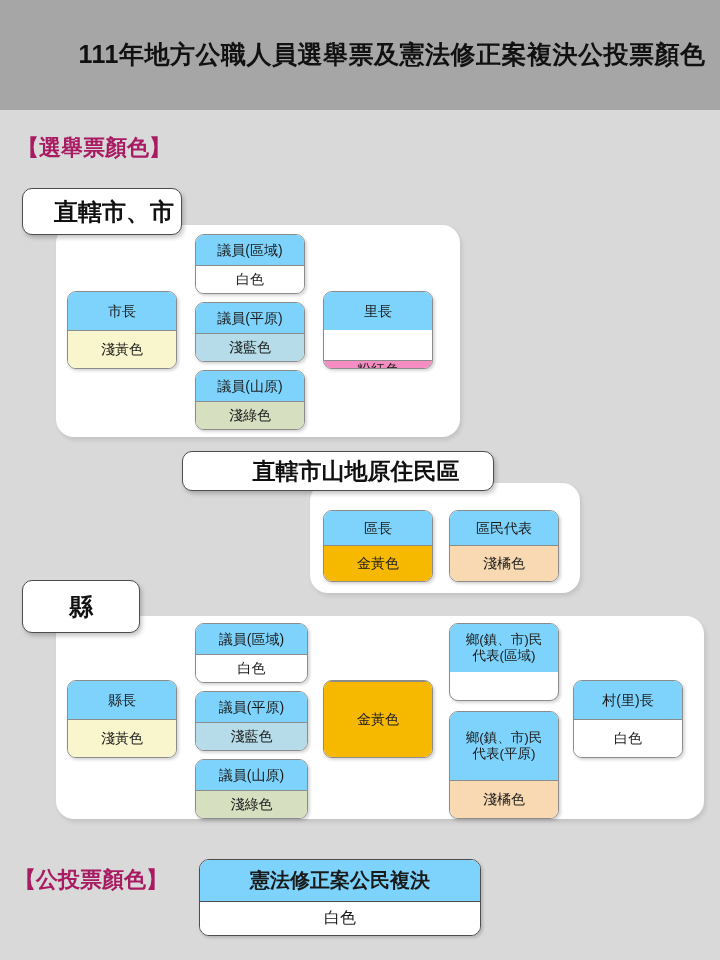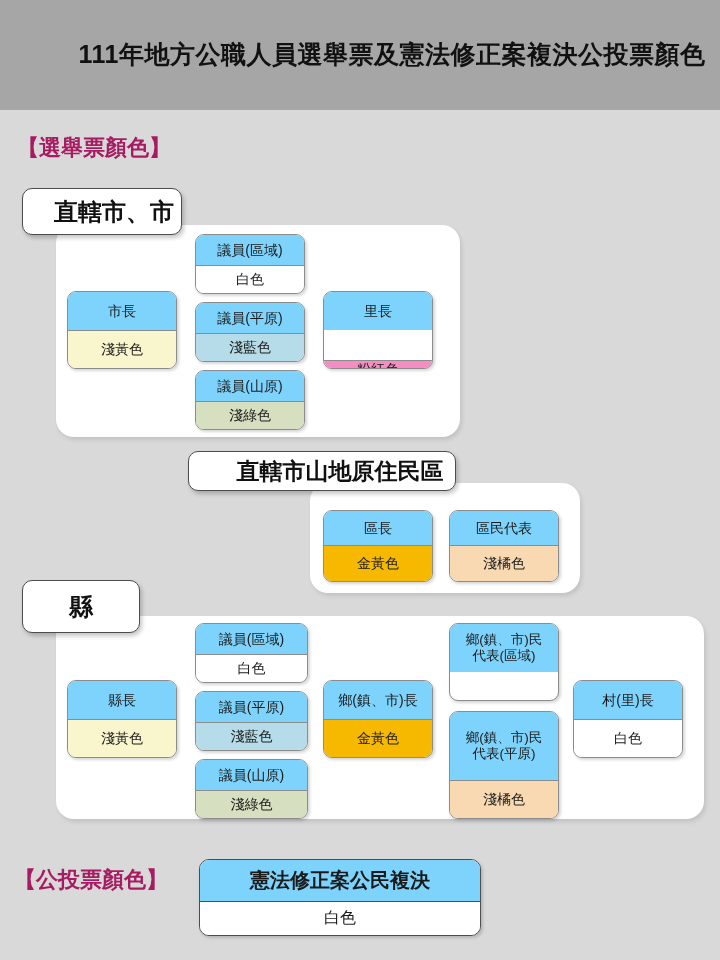--- a/index.html
+++ b/index.html
@@ -130,21 +130,21 @@
   <div class="c-swatch" style="background:#D6DFC0;">淺綠色</div>
 </div>
 
 <div class="card" style="left:323px; top:291px; width:110px; height:78px;">
   <div class="c-title" style="height:38px;">里長</div>
   <div class="c-swatch" style="background:#F68DC2;margin-top:30px;">粉紅色</div>
 </div>
 
 <div class="panel" style="left:310px; top:483px; width:270px; height:110px;"></div>
 
-<div class="tag" style="left:188px; top:451px; width:268px; height:40px; font-size:23px;padding-left:36px;">
+<div class="tag" style="left:182px; top:451px; width:312px; height:40px; font-size:23px;padding-left:36px;">
   <span>直轄市山地原住民區</span>
 </div>
 
 <div class="card" style="left:323px; top:510px; width:110px; height:72px;">
   <div class="c-title" style="height:34px;">區長</div>
   <div class="c-swatch" style="background:#F6B900;">金黃色</div>
 </div>
 
 <div class="card" style="left:449px; top:510px; width:110px; height:72px;">
   <div class="c-title" style="height:34px;">區民代表</div>
@@ -171,21 +171,20 @@
   <div class="c-title" style="height:30px;">議員(平原)</div>
   <div class="c-swatch" style="background:#B5DCE8;">淺藍色</div>
 </div>
 
 <div class="card" style="left:195px; top:759px; width:113px; height:60px;">
   <div class="c-title" style="height:30px;">議員(山原)</div>
   <div class="c-swatch" style="background:#D6DFC0;">淺綠色</div>
 </div>
 
 <div class="card" style="left:323px; top:680px; width:110px; height:78px;">
-  <div class="c-title" style="height:38px;">鄉(鎮、市)長</div>
   <div class="c-swatch" style="background:#F6B900;">金黃色</div>
 </div>
 
 <div class="card two-line" style="left:449px; top:623px; width:110px; height:78px;">
   <div class="c-title" style="height:48px; white-space:pre-line;">鄉(鎮、市)民
 代表(區域)</div>
 </div>
 
 <div class="card two-line" style="left:449px; top:711px; width:110px; height:108px;">
   <div class="c-title" style="height:68px; white-space:pre-line;">鄉(鎮、市)民

